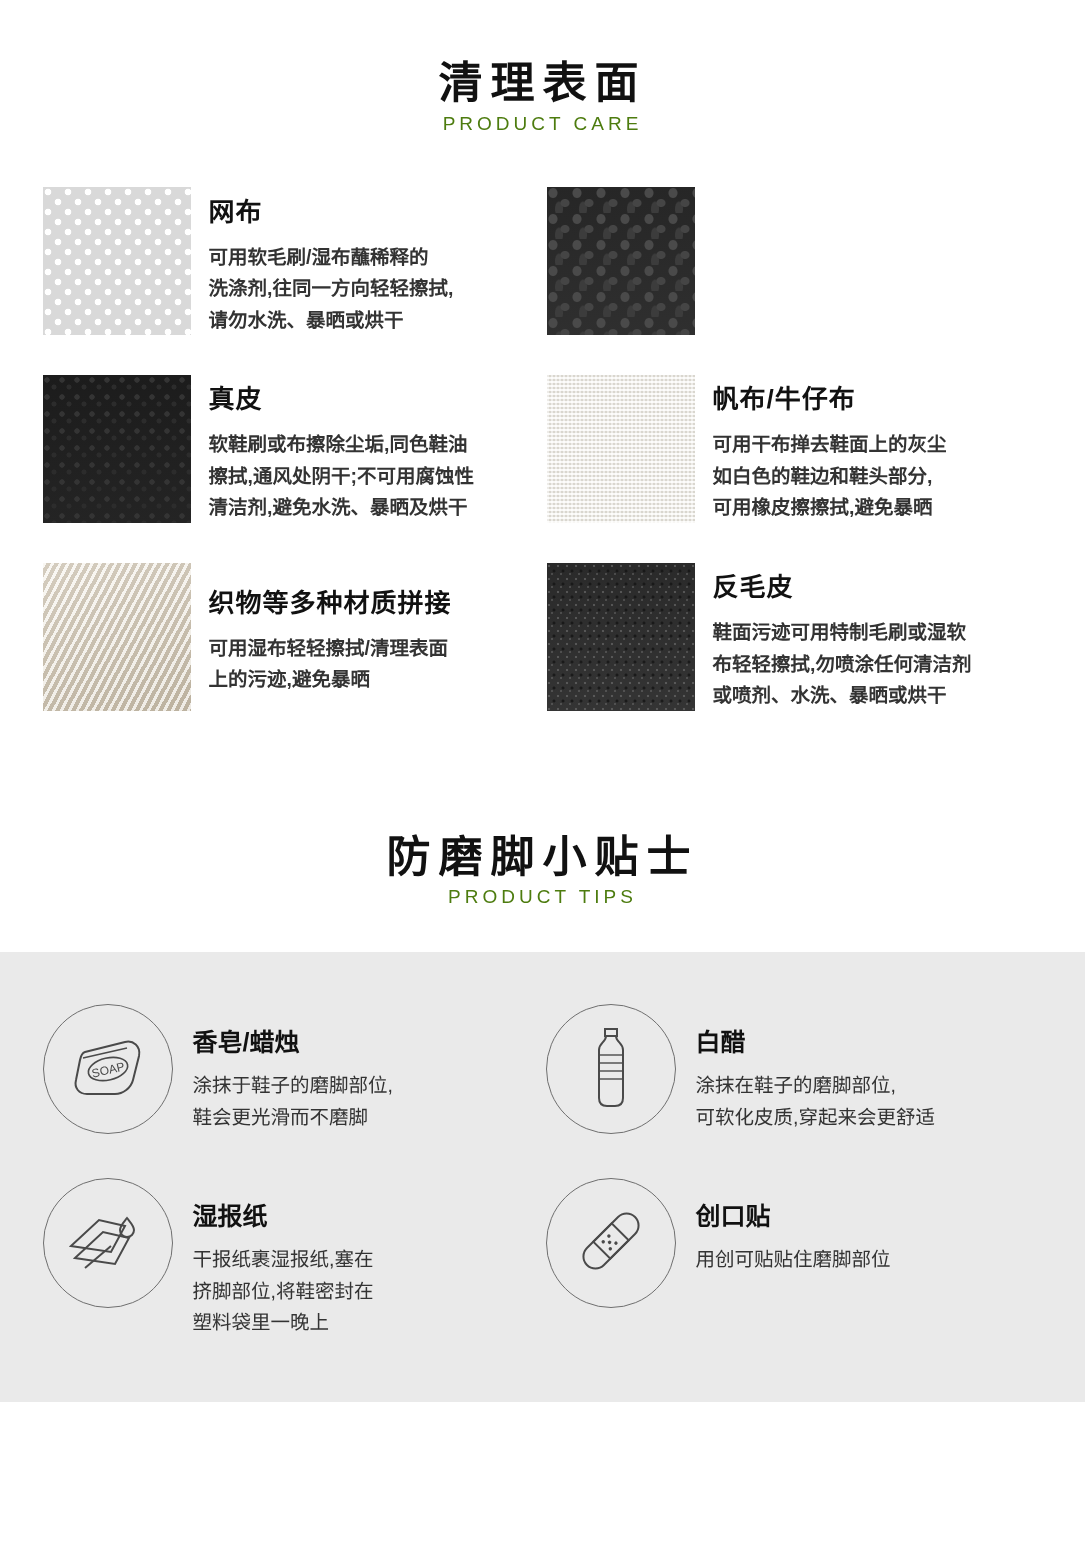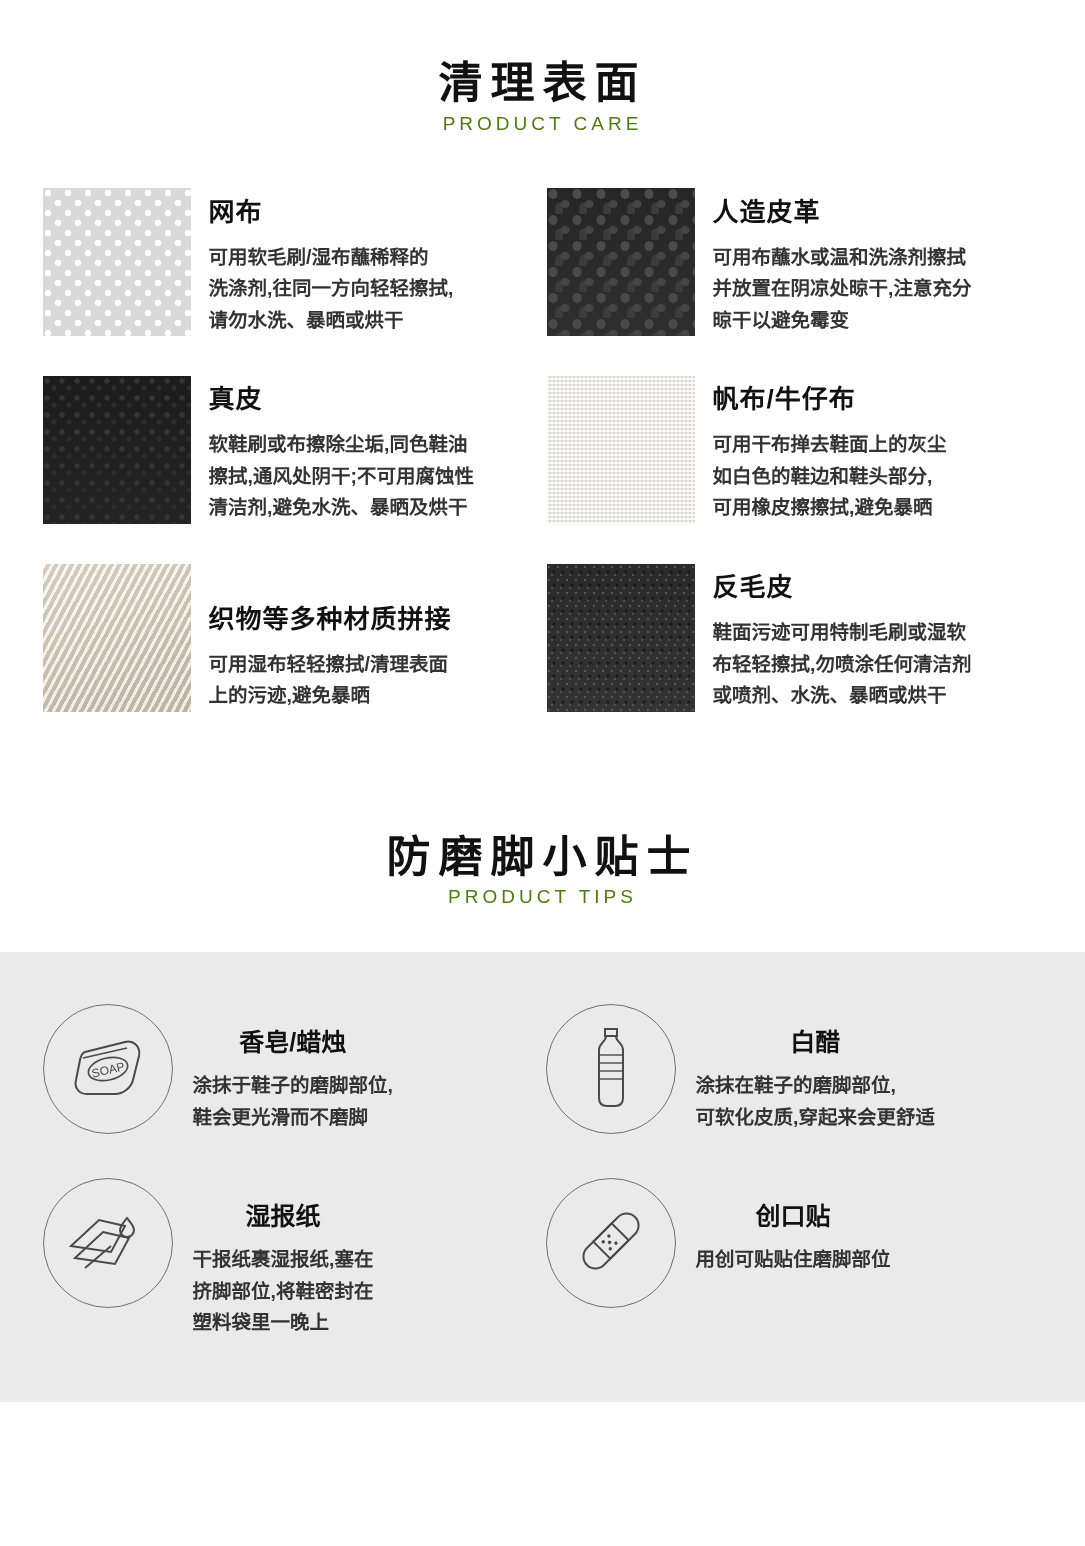--- a/index.html
+++ b/index.html
@@ -45,21 +45,21 @@
   .care-grid {
     margin: 52px auto 0;
     width: 1000px;
     display: grid;
     grid-template-columns: 1fr 1fr;
     grid-column-gap: 8px;
     grid-row-gap: 38px;
   }
   .care-item {
     display: flex;
-    align-items: flex-end;
+    align-items: center;
   }
   .swatch {
     width: 148px;
     height: 148px;
     flex: 0 0 148px;
     margin-right: 18px;
     position: relative;
     overflow: hidden;
   }
   .care-text {
@@ -161,28 +161,26 @@
     justify-content: center;
   }
   .tip-text {
     padding-top: 18px;
   }
   .tip-title {
     font-size: 25px;
     font-weight: bold;
     color: #111;
     margin-bottom: 12px;
-    text-align: center;
   }
   .tip-desc {
     font-size: 19.5px;
     line-height: 1.6;
     color: #333;
     white-space: pre-line;
-    font-weight: bold;
   }
 </style>
 </head>
 <body>
 
 <div class="page">
 
   <div class="care-section">
     <div class="section-head">
       <div class="cn">清理表面</div>
@@ -196,26 +194,20 @@
         <div class="care-text">
           <div class="care-title">网布</div>
           <div class="care-desc">可用软毛刷/湿布蘸稀释的
 洗涤剂,往同一方向轻轻擦拭,
 请勿水洗、暴晒或烘干</div>
         </div>
       </div>
 
       <div class="care-item">
         <div class="swatch sw-pu"></div>
-        <div class="care-text">
-          <div class="care-title">人造皮革</div>
-          <div class="care-desc">可用布蘸水或温和洗涤剂擦拭
-并放置在阴凉处晾干,注意充分
-晾干以避免霉变</div>
-        </div>
       </div>
 
       <div class="care-item">
         <div class="swatch sw-leather"></div>
         <div class="care-text">
           <div class="care-title">真皮</div>
           <div class="care-desc">软鞋刷或布擦除尘垢,同色鞋油
 擦拭,通风处阴干;不可用腐蚀性
 清洁剂,避免水洗、暴晒及烘干</div>
         </div>

